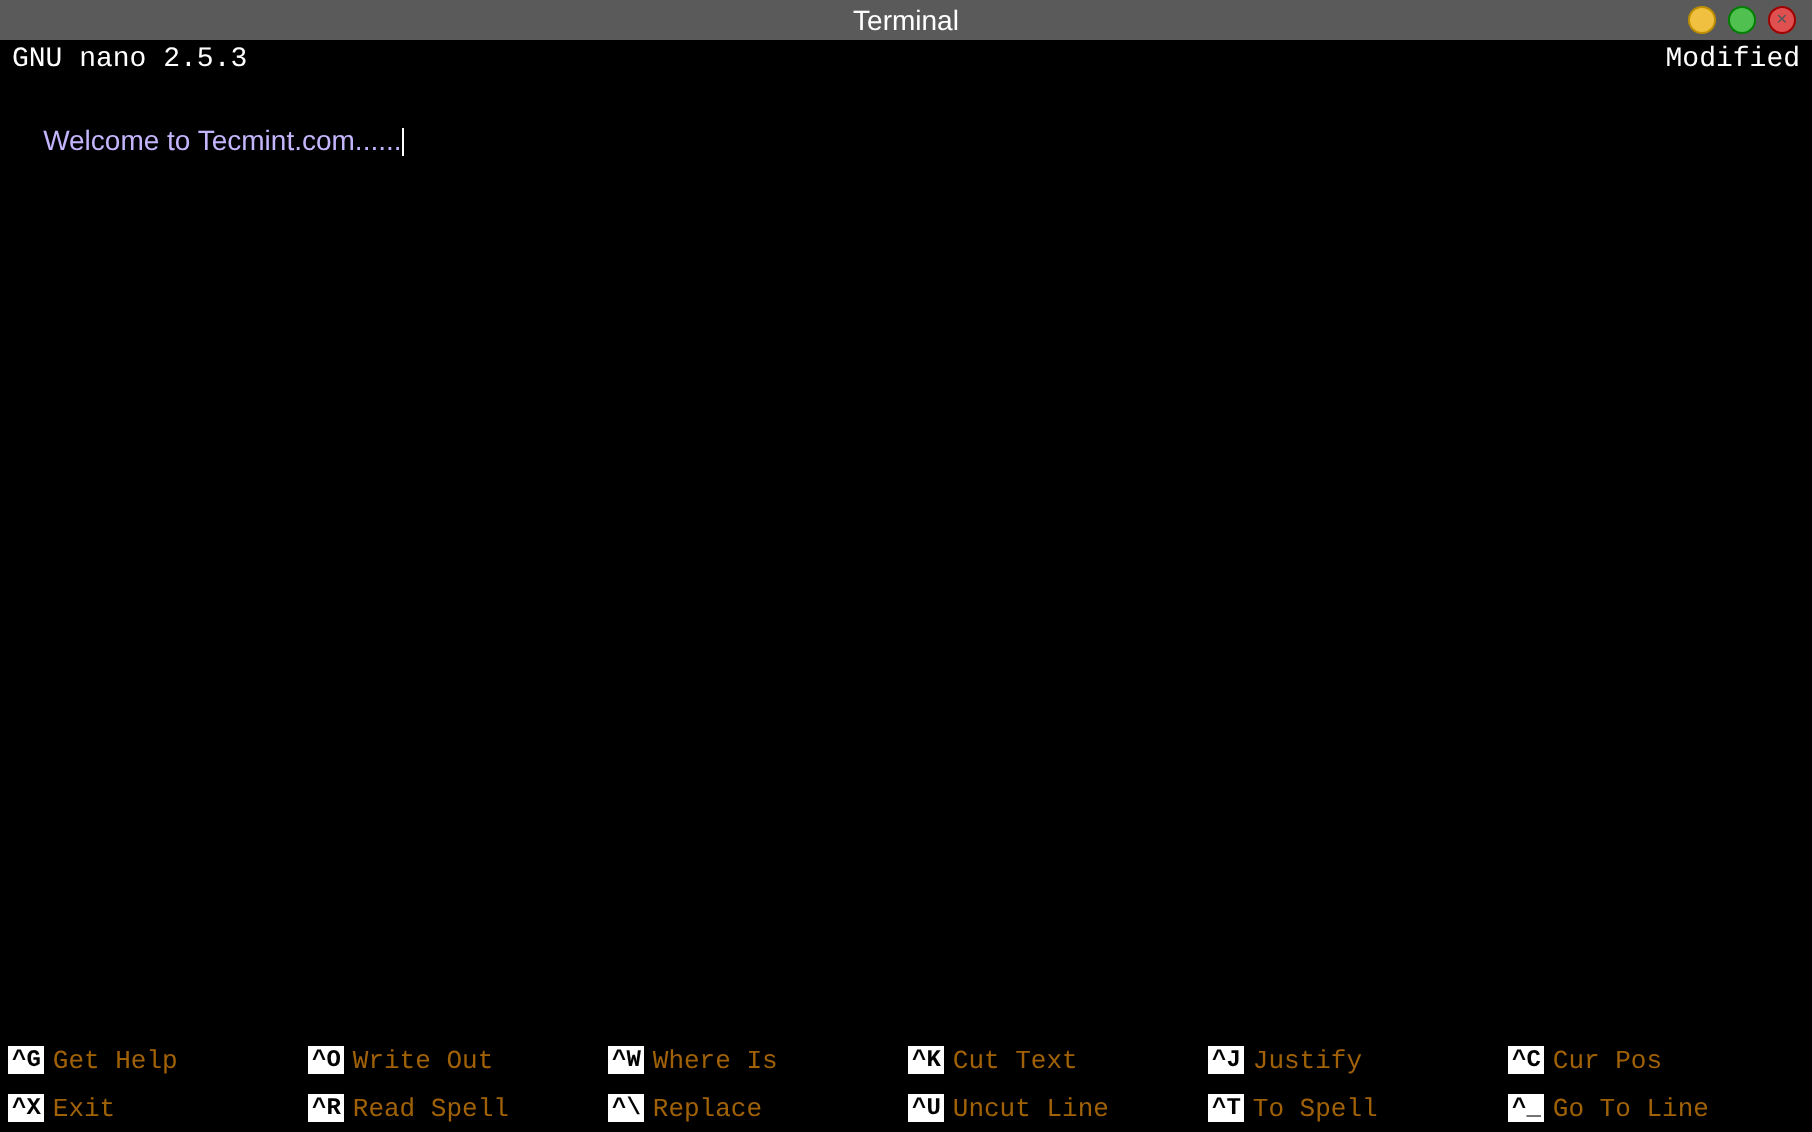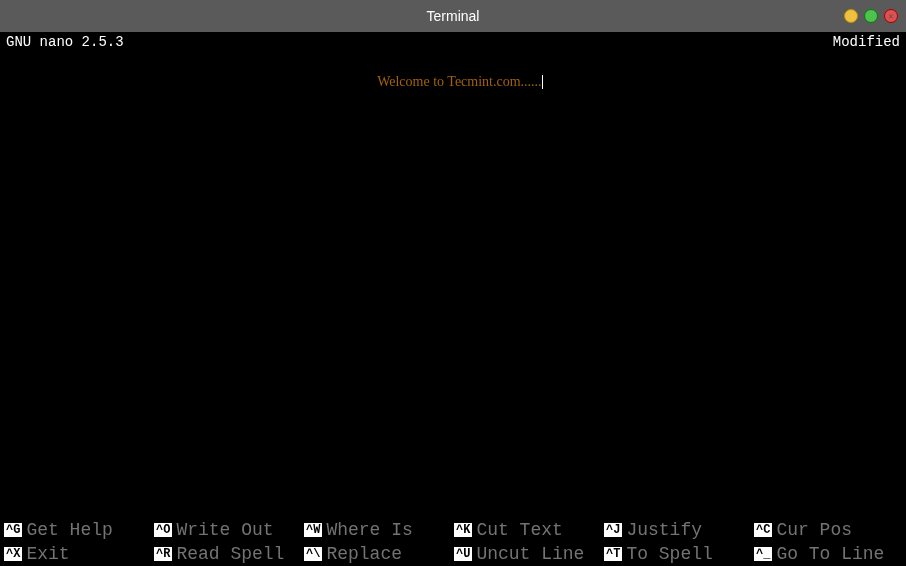--- a/index.html
+++ b/index.html
@@ -17,21 +17,21 @@
       display: flex;
       flex-direction: column;
     }
 
     
     .title-bar {
       background: #5a5a5a;
       display: flex;
       align-items: center;
       justify-content: center;
-      height: 32px;
+      height: 20px;
       position: relative;
       flex-shrink: 0;
     }
 
     .title-bar-title {
       color: #ffffff;
       font-size: 14px;
       font-family: sans-serif;
     }
 
@@ -72,27 +72,26 @@
       display: flex;
       justify-content: space-between;
       align-items: flex-start;
       height: 22px;
       flex-shrink: 0;
     }
 
     
     .editor-area {
       background: #000000;
-      color: #a16207;
+      color: #c4b5fd;
       font-size: 14px;
-      font-family: Liberation Serif, serif;
+      font-family: Liberation Sans, sans-serif;
       padding: 4px 6px;
       flex: 1;
       overflow: hidden;
-      text-align: center;
     }
 
     .editor-content {
       white-space: pre;
     }
 
     .cursor {
       display: inline-block;
       width: 1px;
       height: 1em;
@@ -135,22 +134,22 @@
       color: #000000;
       font-weight: bold;
       font-size: 12px;
       font-family: 'Courier New', Courier, monospace;
       padding: 0 2px;
       margin-right: 4px;
       white-space: nowrap;
     }
 
     .shortcut-label {
-      color: #737373;
-      font-size: 18px;
+      color: #a16207;
+      font-size: 13px;
       white-space: nowrap;
     }
   </style>
 </head>
 <body>
 
 <div class="title-bar">
   <span class="title-bar-title">Terminal</span>
   <div class="title-bar-buttons">
     <div class="tb-btn minimize"></div>

